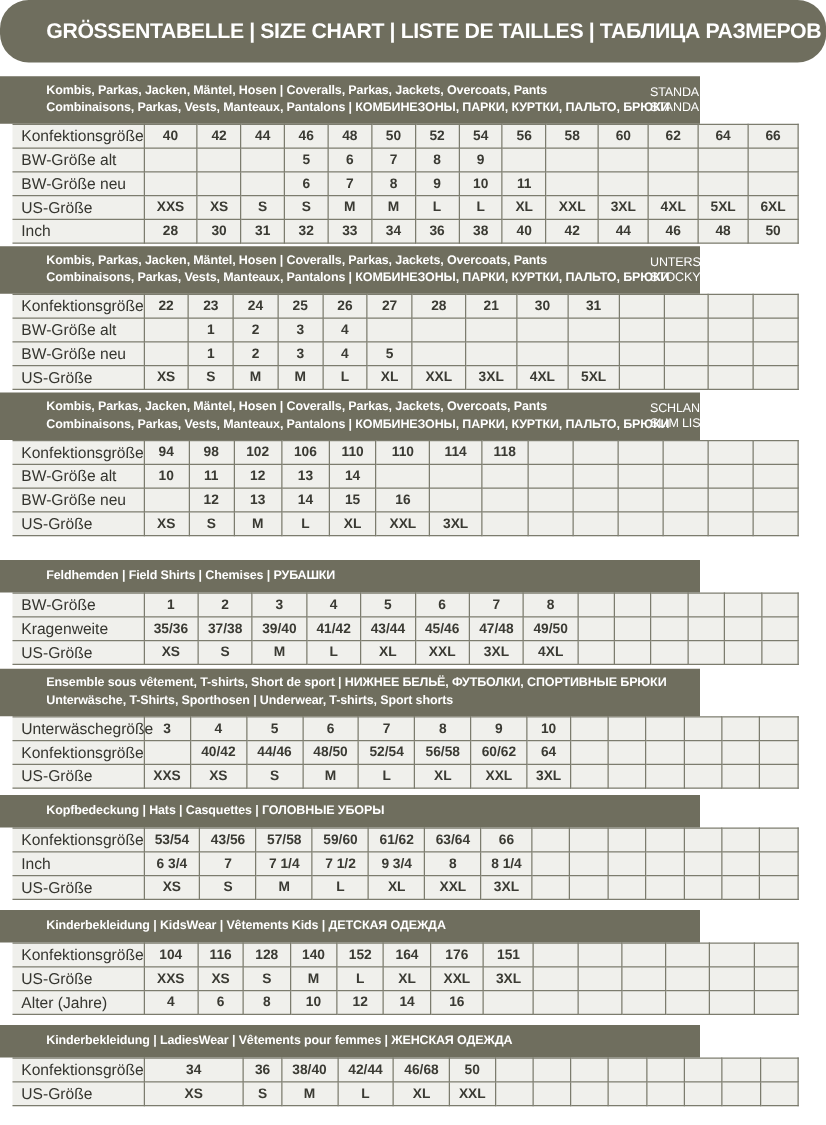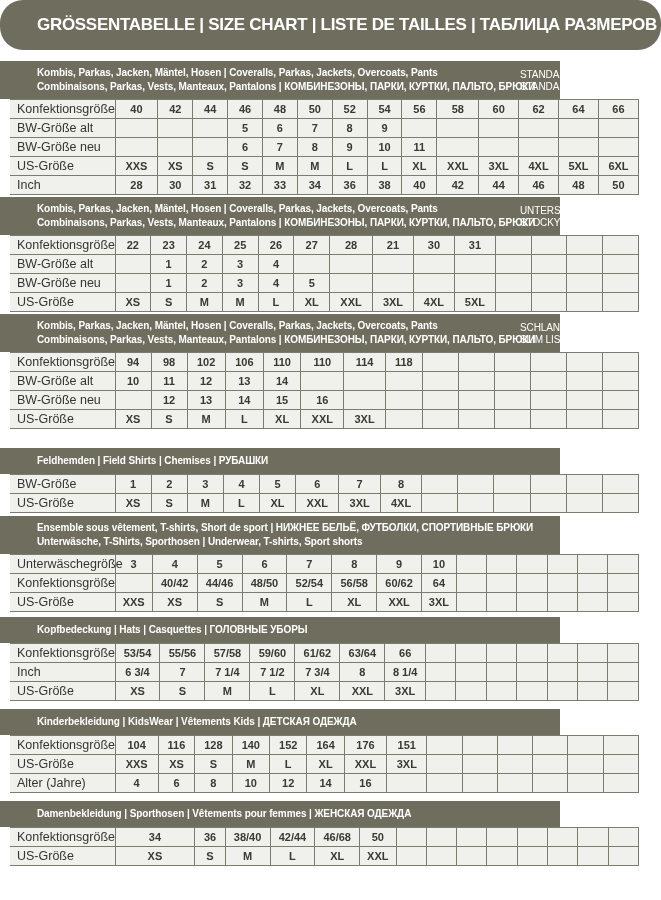--- a/index.html
+++ b/index.html
@@ -346,20 +346,37 @@
             <td>7</td>
             <td>8</td>
             <td></td>
             <td></td>
             <td></td>
             <td></td>
             <td></td>
             <td></td>
           </tr>
           <tr>
+            <td class="rowlabel">Kragenweite</td>
+            <td>35/36</td>
+            <td>37/38</td>
+            <td>39/40</td>
+            <td>41/42</td>
+            <td>43/44</td>
+            <td>45/46</td>
+            <td>47/48</td>
+            <td>49/50</td>
+            <td></td>
+            <td></td>
+            <td></td>
+            <td></td>
+            <td></td>
+            <td></td>
+          </tr>
+          <tr>
             <td class="rowlabel">US-Größe</td>
             <td>XS</td>
             <td>S</td>
             <td>M</td>
             <td>L</td>
             <td>XL</td>
             <td>XXL</td>
             <td>3XL</td>
             <td>4XL</td>
             <td></td>
@@ -435,41 +452,41 @@
     </section>
     <section style="margin-top: 5px;">
       <div class="banner one">
         <div class="bline">Kopfbedeckung | Hats | Casquettes | ГОЛОВНЫЕ УБОРЫ</div>
       </div>
       <table class="s6">
         <tbody>
           <tr>
             <td class="rowlabel">Konfektionsgröße</td>
             <td>53/54</td>
-            <td>55/56</td>
+            <td>43/56</td>
             <td>57/58</td>
             <td>59/60</td>
             <td>61/62</td>
             <td>63/64</td>
             <td>66</td>
             <td></td>
             <td></td>
             <td></td>
             <td></td>
             <td></td>
             <td></td>
             <td></td>
           </tr>
           <tr>
             <td class="rowlabel">Inch</td>
             <td>6 3/4</td>
             <td>7</td>
             <td>7 1/4</td>
             <td>7 1/2</td>
-            <td>7 3/4</td>
+            <td>9 3/4</td>
             <td>8</td>
             <td>8 1/4</td>
             <td></td>
             <td></td>
             <td></td>
             <td></td>
             <td></td>
             <td></td>
             <td></td>
           </tr>
@@ -548,21 +565,21 @@
             <td></td>
             <td></td>
             <td></td>
             <td></td>
           </tr>
         </tbody>
       </table>
     </section>
     <section style="margin-top: 8px;">
       <div class="banner one">
-        <div class="bline">Damenbekleidung | Sporthosen | Vêtements pour femmes | ЖЕНСКАЯ ОДЕЖДА</div>
+        <div class="bline">Kinderbekleidung | LadiesWear | Vêtements pour femmes | ЖЕНСКАЯ ОДЕЖДА</div>
       </div>
       <table class="s8">
         <tbody>
           <tr>
             <td class="rowlabel">Konfektionsgröße</td>
             <td>34</td>
             <td>36</td>
             <td>38/40</td>
             <td>42/44</td>
             <td>46/68</td>

